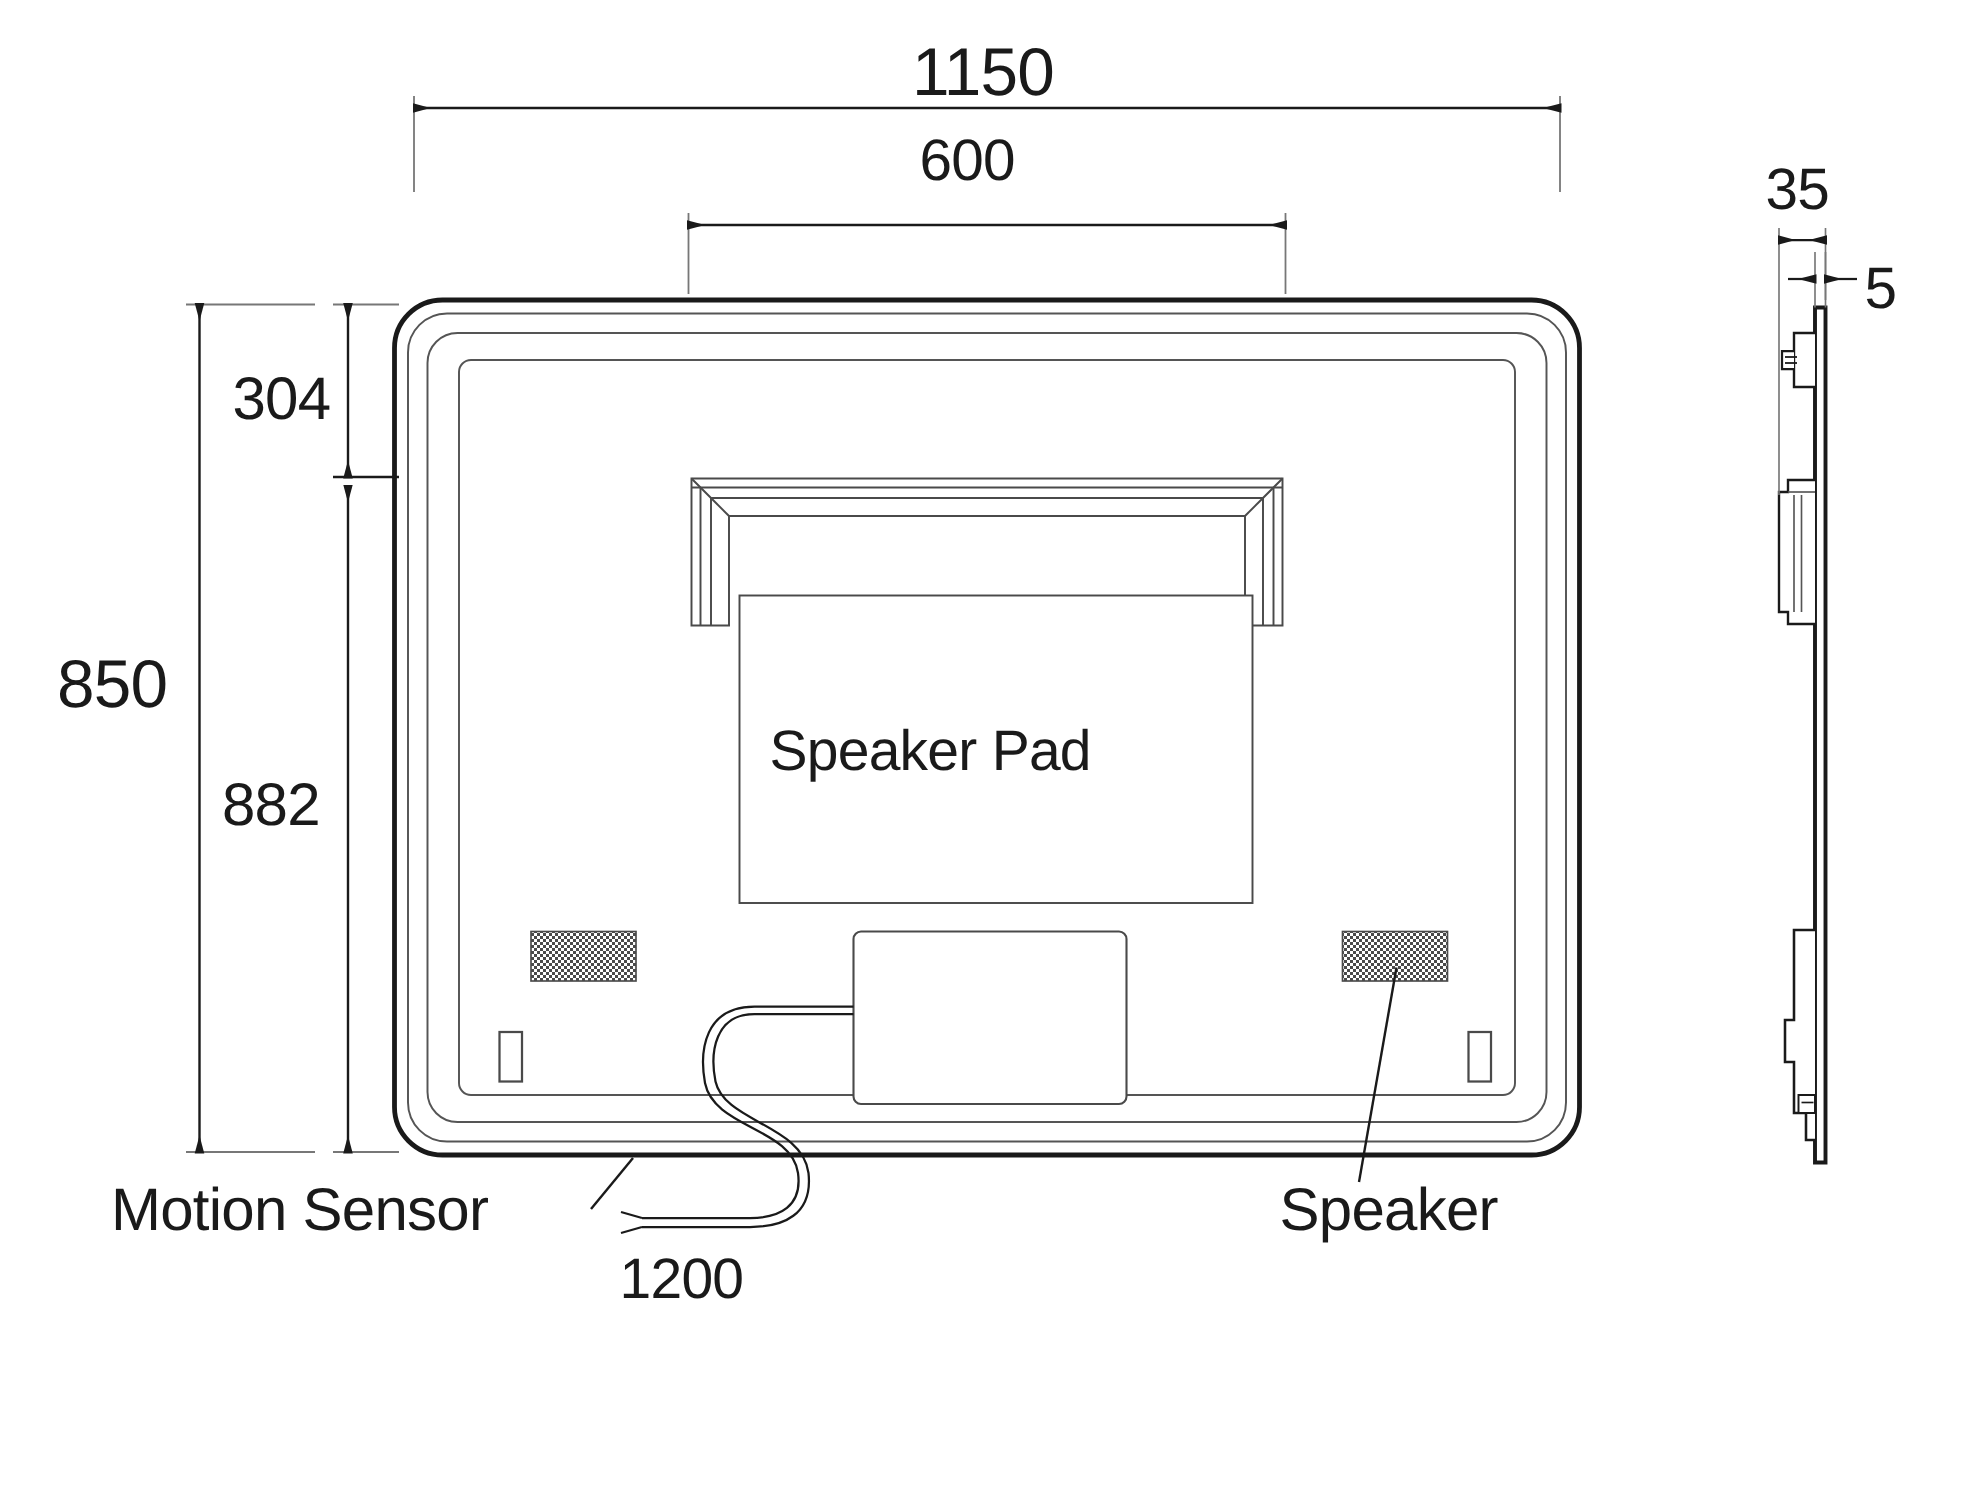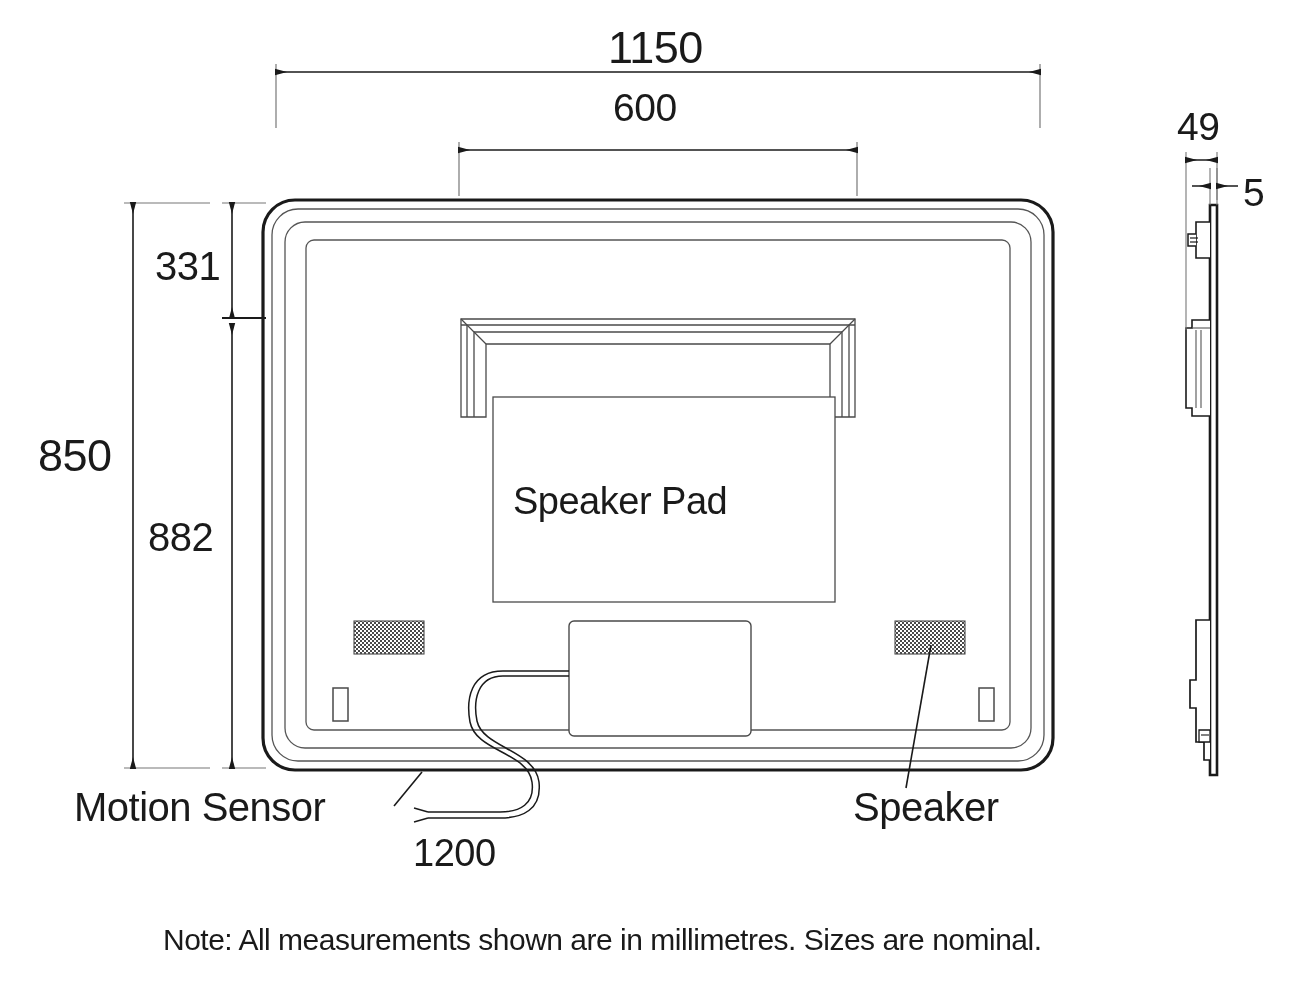--- a/index.html
+++ b/index.html
@@ -182,33 +182,32 @@
       <line x1="1192" y1="186" x2="1210" y2="186" stroke="#1a1a1a" stroke-width="1.5" marker-end="url(#arrIn)"></line>
       <line x1="1217" y1="186" x2="1238" y2="186" stroke="#1a1a1a" stroke-width="1.5" marker-start="url(#arrOut)"></line>
     </g>
 
   </svg>
 
   <div class="dim-text t-1150">1150</div>
 
   <div class="dim-text t-600">600</div>
 
-  <div class="dim-text t-35">49</div>
+  <div class="dim-text t-35">35</div>
 
   <div class="dim-text t-5">5</div>
 
-  <div class="dim-text t-176">331</div>
+  <div class="dim-text t-176">304</div>
 
   <div class="dim-text t-850">850</div>
 
   <div class="dim-text t-674">882</div>
 
   <div class="dim-text t-demister">Speaker Pad</div>
 
   <div class="dim-text t-speaker">Speaker</div>
 
   <div class="dim-text t-motion">Motion Sensor</div>
 
   <div class="dim-text t-1200">1200</div>
 
-  <div class="dim-text t-note">Note: All measurements shown are in millimetres. Sizes are nominal.</div>
 
 </div>
 
 </body></html>

